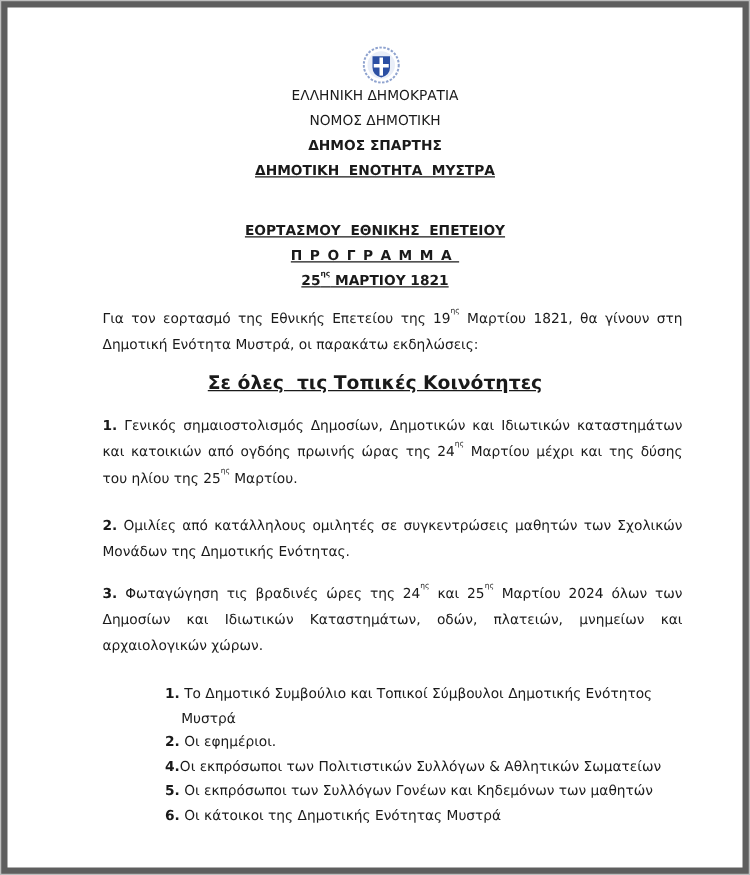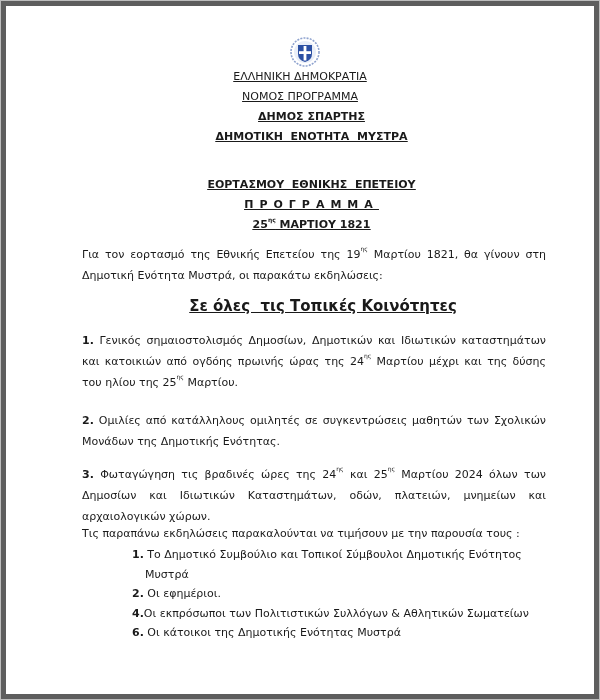--- a/index.html
+++ b/index.html
@@ -1,23 +1,23 @@
 <!DOCTYPE html>
 <html><head>
 <meta charset="utf-8">
 <style>
   html, body { margin:0; padding:0; }
   body { width:600px; height:700px; background:#5e5e5e; position:relative; overflow:hidden; font-family:"DejaVu Sans", sans-serif; color:#1a1a1a; }
   .frame { position:absolute; left:0; top:0; width:600px; height:700px; box-sizing:border-box; border:1px solid #bdbdbd; }
   .page { position:absolute; left:6px; top:6px; width:588px; height:688px; background:#ffffff; }
-  .center { text-align:center;text-decoration:underline; }
+  .center { text-align:center; }
   .abs { position:absolute; left:0; width:100%; }
   .emblem { position:absolute; left:284px; top:31px; width:30px; height:30px; }
   .hdr { font-size:11px; line-height:20px; }
-  .b { font-weight:bold;margin-left:23px; }
+  .b { font-weight:bold; }
   .u { text-decoration:underline; }
   .spaced { letter-spacing:6px; }
   .body { position:absolute; left:76px; width:464px; font-size:11px; line-height:21px; text-align:justify; }
   sup { font-size:6px; vertical-align:top; line-height:10px; }
   .list { position:absolute; left:126px; width:414px; font-size:11px; line-height:19.5px; }
   .list .li { display:block; }
   .list .cont { padding-left:13px; display:block; }
 </style>
 </head>
 <body>
@@ -28,21 +28,21 @@
   <svg class="emblem" viewBox="0 0 30 30">
     <circle cx="15" cy="15" r="14" fill="none" stroke="#8fa3cf" stroke-width="1.6" stroke-dasharray="2 1.2"></circle>
     <circle cx="15" cy="15" r="11" fill="#e9eef8"></circle>
     <path d="M8 8 H22 V17 Q22 23 15 25 Q8 23 8 17 Z" fill="#2b4fa3"></path>
     <rect x="13.6" y="9" width="2.8" height="14.5" fill="#ffffff"></rect>
     <rect x="9" y="14.2" width="12" height="2.8" fill="#ffffff"></rect>
   </svg>
 
   <div class="abs center hdr" style="top:61px;">
     <div>ΕΛΛΗΝΙΚΗ ΔΗΜΟΚΡΑΤΙΑ</div>
-    <div>ΝΟΜΟΣ ΠΡΟΓΡΑΜΜΑ</div>
+    <div>ΝΟΜΟΣ ΔΗΜΟΤΙΚΗ</div>
     <div class="b">ΔΗΜΟΣ ΣΠΑΡΤΗΣ</div>
     <div class="b u" style="white-space:pre;">ΔΗΜΟΤΙΚΗ  ΕΝΟΤΗΤΑ  ΜΥΣΤΡΑ</div>
   </div>
 
   <div class="abs center hdr" style="top:169px;">
     <div class="b u" style="white-space:pre;">ΕΟΡΤΑΣΜΟΥ  ΕΘΝΙΚΗΣ  ΕΠΕΤΕΙΟΥ</div>
     <div class="b u spaced">ΠΡΟΓΡΑΜΜΑ</div>
     <div class="b u"><span>25</span><sup>ης</sup><span> ΜΑΡΤΙΟΥ 1821</span></div>
   </div>
 
@@ -57,23 +57,23 @@
   </div>
 
   <div class="body" style="top:404px;">
     <b>2.</b><span> Ομιλίες από κατάλληλους ομιλητές σε συγκεντρώσεις μαθητών των Σχολικών Μονάδων της Δημοτικής Ενότητας.</span>
   </div>
 
   <div class="body" style="top:458px;">
     <b>3.</b><span> Φωταγώγηση τις βραδινές ώρες της 24</span><sup>ης</sup><span> και 25</span><sup>ης</sup><span> Μαρτίου 2024 όλων των Δημοσίων και Ιδιωτικών Καταστημάτων, οδών, πλατειών, μνημείων και αρχαιολογικών χώρων.</span>
   </div>
 
-  <div class="body" style="top:517px; text-align:left;">Τις παραπάνω εκδηλώσεις παρακαλούνται να τιμήσουν με την παρουσία τους :</div>
 
   <div class="list" style="top:539px;">
     <span class="li"><b>1.</b><span> Το Δημοτικό Συμβούλιο και Τοπικοί Σύμβουλοι Δημοτικής Ενότητος</span></span>
     <span class="cont">Μυστρά</span>
     <span class="li"><b>2.</b><span> Οι εφημέριοι.</span></span>
     <span class="li"><b>4.</b><span>Οι εκπρόσωποι των Πολιτιστικών Συλλόγων &amp; Αθλητικών Σωματείων</span></span>
+    <span class="li"><b>5.</b><span> Οι εκπρόσωποι των Συλλόγων Γονέων και Κηδεμόνων των μαθητών</span></span>
     <span class="li"><b>6.</b><span> Οι κάτοικοι της Δημοτικής Ενότητας Μυστρά</span></span>
   </div>
 
 </div>
 
 </body></html>

